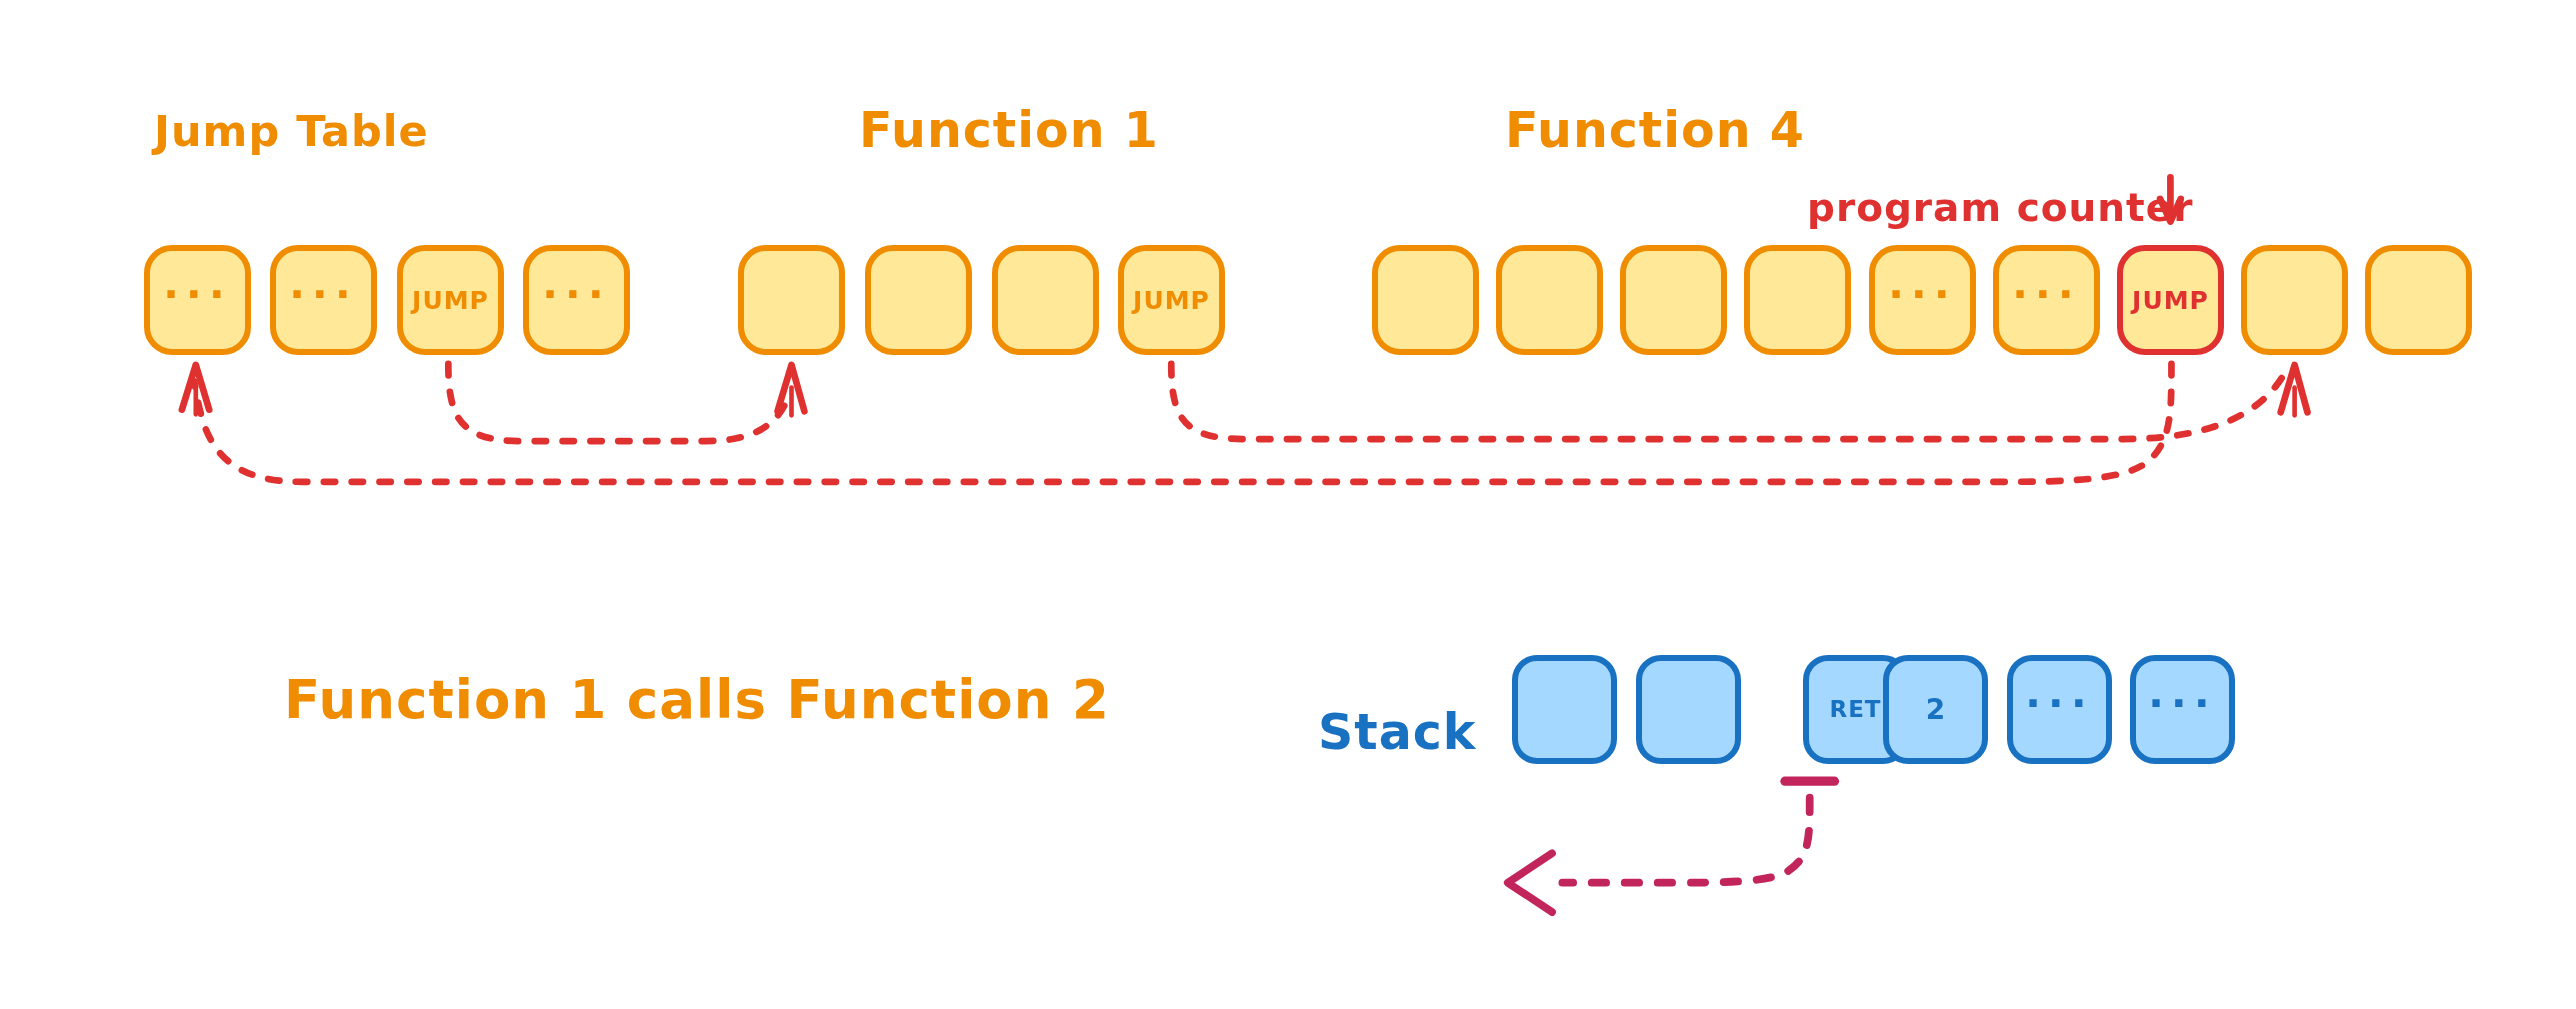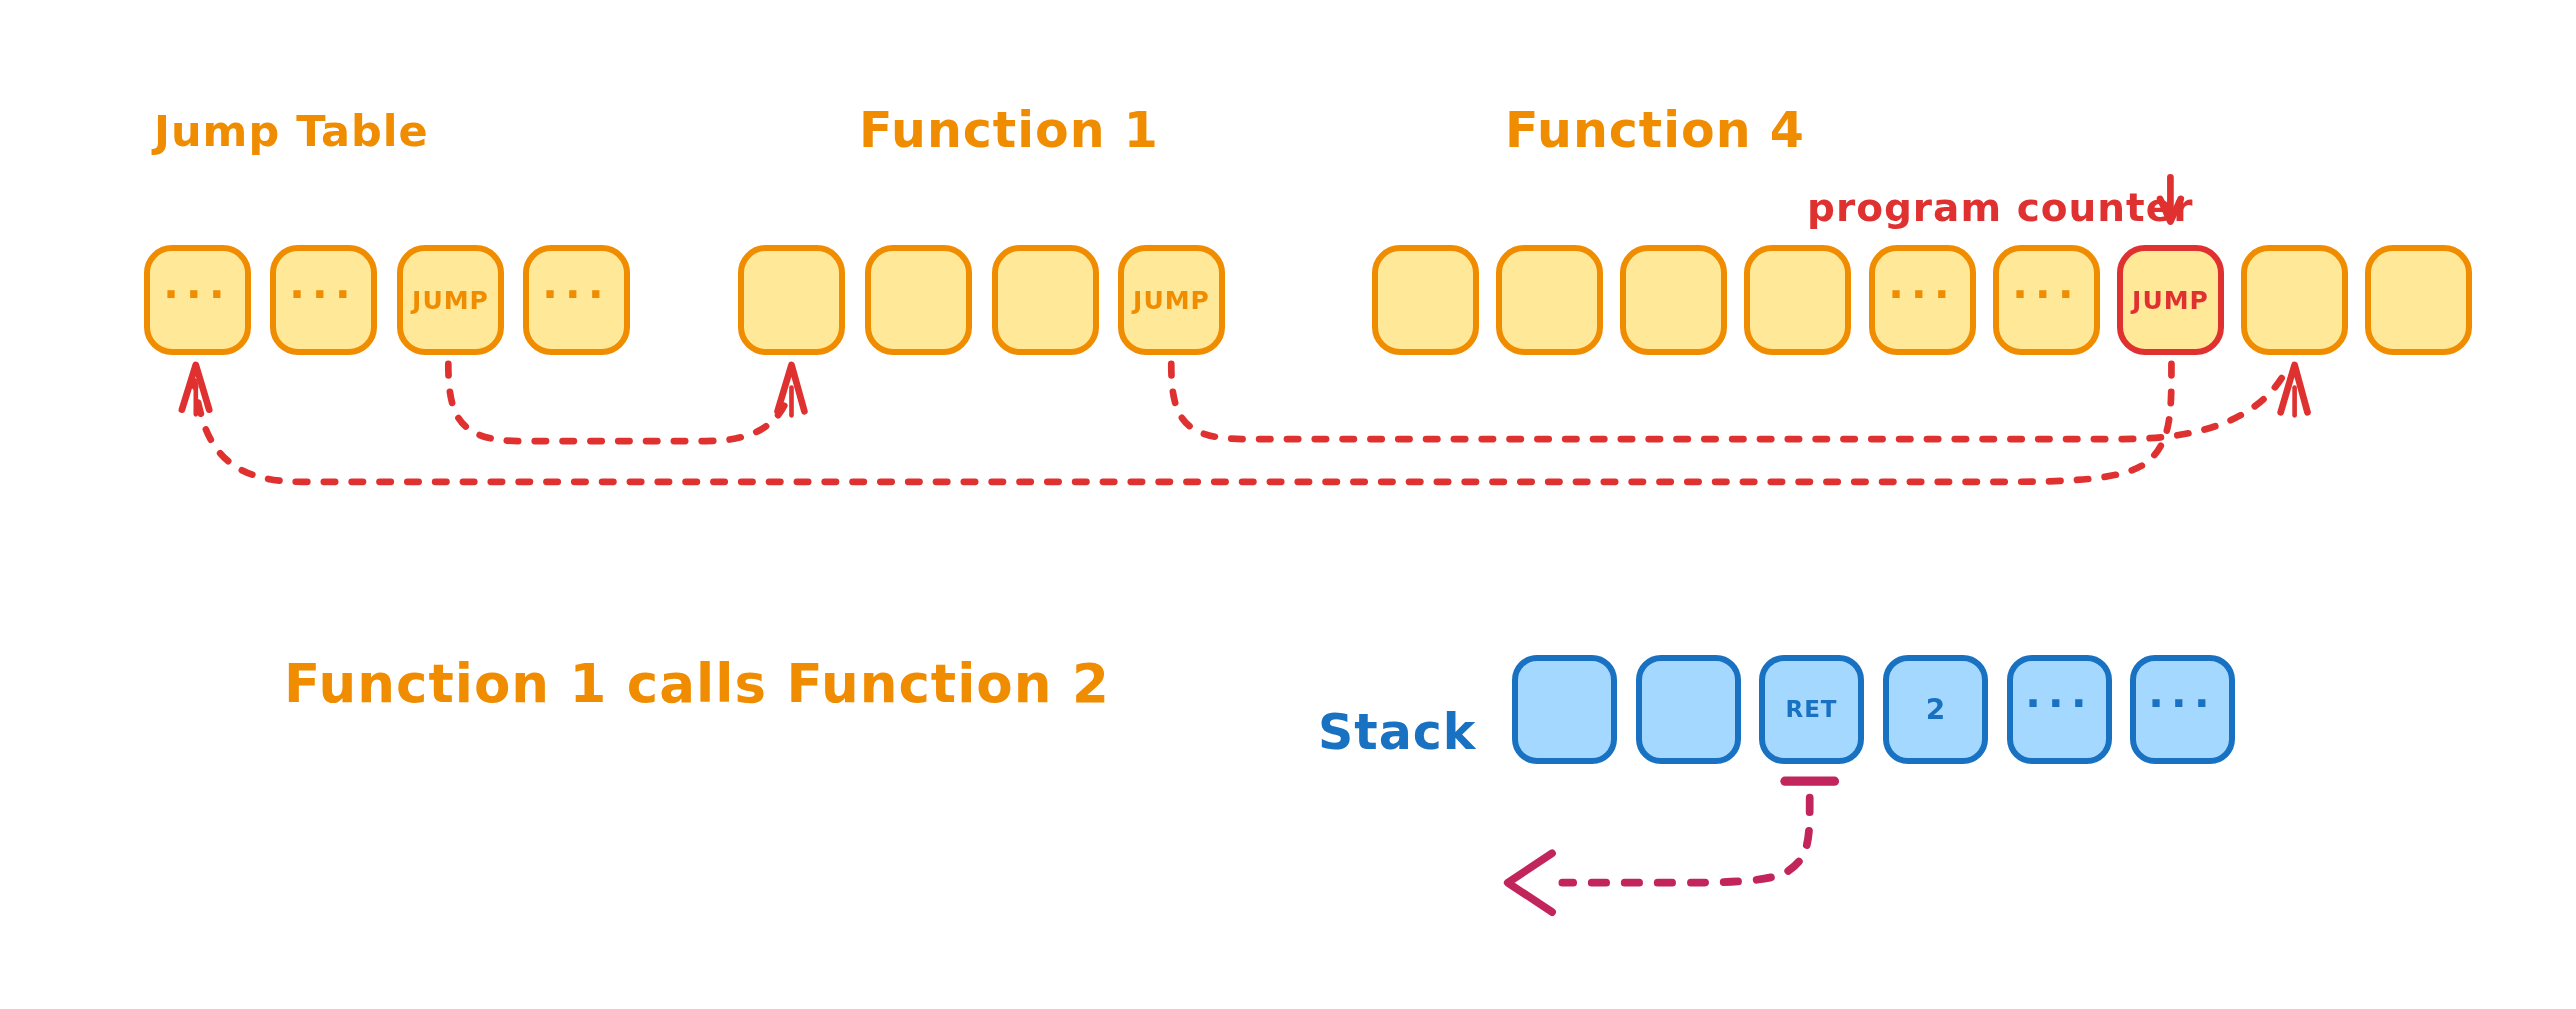--- a/index.html
+++ b/index.html
@@ -32,21 +32,21 @@
   .theme-blue .cell{
     width:105px; height:109px; border-radius:25px;
     border-color:var(--blue); background:var(--blue_fill); color:var(--blue);
   }
   .cell .cell-label{display:block; line-height:1;}
   .v-dots .cell-label{
     font-size:41px; font-weight:700; letter-spacing:7.2px;
     transform:translateY(-0.38em);
   }
   .v-jump-active{border-color:var(--red); color:var(--red);}
-  .v-ret{border-color:var(--purple); color:var(--purple); font-size:23px;}
+  .v-ret{border-color:var(--purple); color:var(--purple); font-size:23px;margin-left:44px;}
   .v-value{font-size:28px; letter-spacing:0;}
 </style>
 </head>
 <body>
 
 <div class="canvas">
 
   <svg class="arrow-layer" width="2662" height="1010" viewBox="0 0 5166 1960" fill="none">
 
     <g style="stroke:var(--red)" stroke-width="13" stroke-linecap="round" stroke-linejoin="round">
@@ -80,21 +80,21 @@
   </svg>
 
   <div class="title" style="left:154px;top:106px;font-size:43px;">Jump Table</div>
 
   <div class="title" style="left:859px;top:102px;font-size:49px;">Function 1</div>
 
   <div class="title" style="left:1505px;top:102px;font-size:49px;">Function 4</div>
 
   <div class="title red" style="left:1807px;top:174px;font-size:39px;">program counter</div>
 
-  <div class="title caption" style="left:284px;top:653px;font-size:53px;">Function 1 calls Function 2</div>
+  <div class="title caption" style="left:284px;top:669px;font-size:53px;">Function 1 calls Function 2</div>
 
   <div class="title blue" style="left:1318px;top:704px;font-size:49px;">Stack</div>
 
   <div class="cellrow theme-orange">
 
   <div class="cell v-dots" style="left: 144px; top: 245px;">
         <span class="cell-label">...</span>
       </div>
       <div class="cell v-dots" style="left: 270px; top: 245px;">
         <span class="cell-label">...</span>

